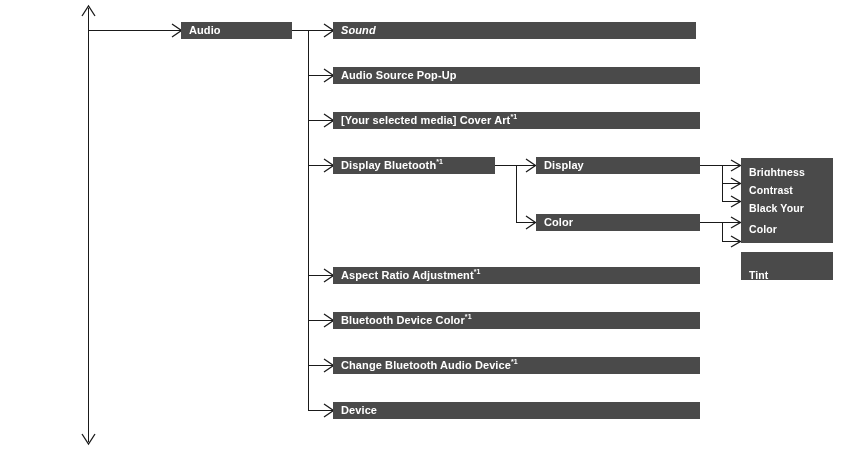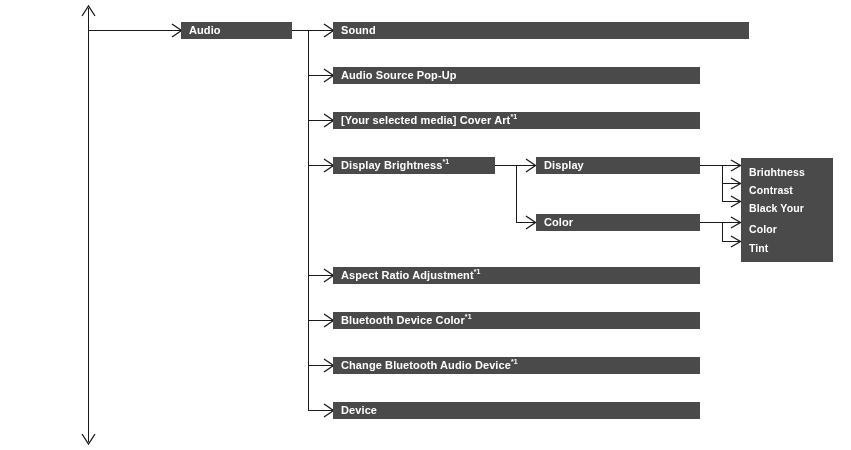--- a/index.html
+++ b/index.html
@@ -119,41 +119,41 @@
       <polyline points="731,196 740.5,201.5 731,207"></polyline>
       <polyline points="731,217 740.5,222.5 731,228"></polyline>
       <polyline points="731,236 740.5,241.5 731,247"></polyline>
     </g>
   </svg>
 
   <div class="bar" style="left:181px; top:22px; width:111px;">
     <span class="label">Audio</span>
   </div>
 
-  <div class="bar" style="left:333px; top:22px; width:416px;">
+  <div class="bar" style="left:333px; top:22px; width:363px;font-style:italic;">
     <span class="label">
       <span>Sound</span><sup></sup>
     </span>
   </div>
 
   <div class="bar" style="left:333px; top:67px; width:367px;">
     <span class="label">
       <span>Audio Source Pop-Up</span><sup></sup>
     </span>
   </div>
 
   <div class="bar" style="left:333px; top:112px; width:367px;">
     <span class="label">
       <span>[Your selected media] Cover Art</span><sup>*1</sup>
     </span>
   </div>
 
   <div class="bar" style="left:333px; top:157px; width:162px;">
     <span class="label">
-      <span>Display Brightness</span><sup>*1</sup>
+      <span>Display Bluetooth</span><sup>*1</sup>
     </span>
   </div>
 
   <div class="bar" style="left:333px; top:267px; width:367px;">
     <span class="label">
       <span>Aspect Ratio Adjustment</span><sup>*1</sup>
     </span>
   </div>
 
   <div class="bar" style="left:333px; top:312px; width:367px;">
@@ -191,17 +191,17 @@
   </div>
 
   <div class="bar lvl4" style="left:741px; top:194px; width:92px;">
     <span class="label">Black Your</span>
   </div>
 
   <div class="bar lvl4" style="left:741px; top:215px; width:92px;">
     <span class="label">Color</span>
   </div>
 
-  <div class="bar lvl4" style="left:741px; top:234px; width:92px;">
+  <div class="bar lvl4" style="left:741px; top:252px; width:92px;align-items:flex-end;">
     <span class="label">Tint</span>
   </div>
 
 </div>
 
 </body></html>

